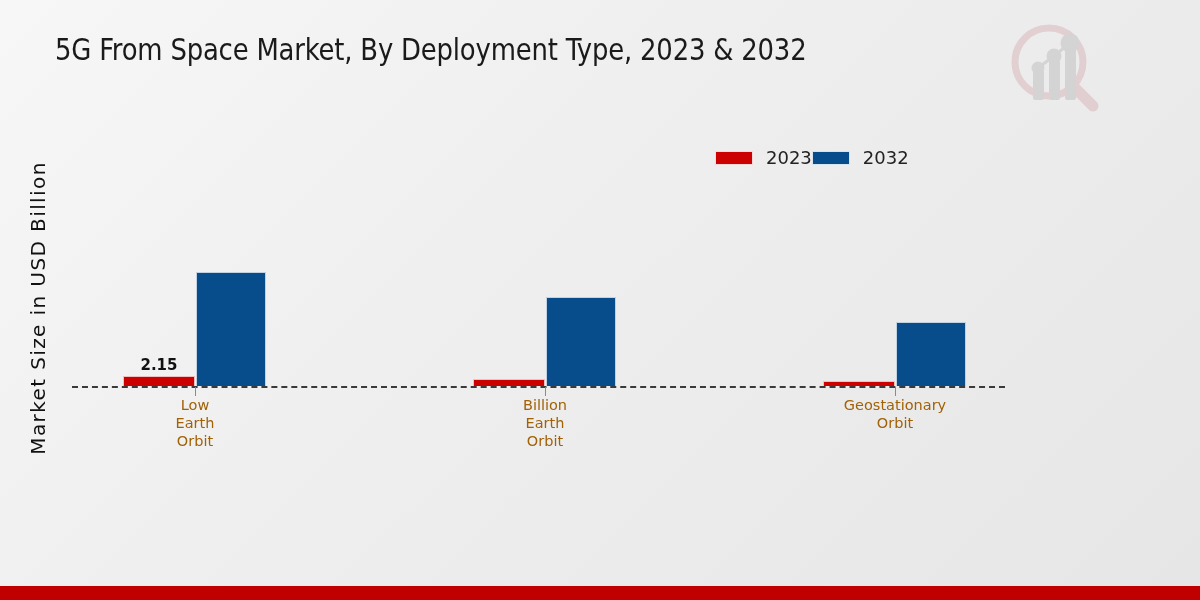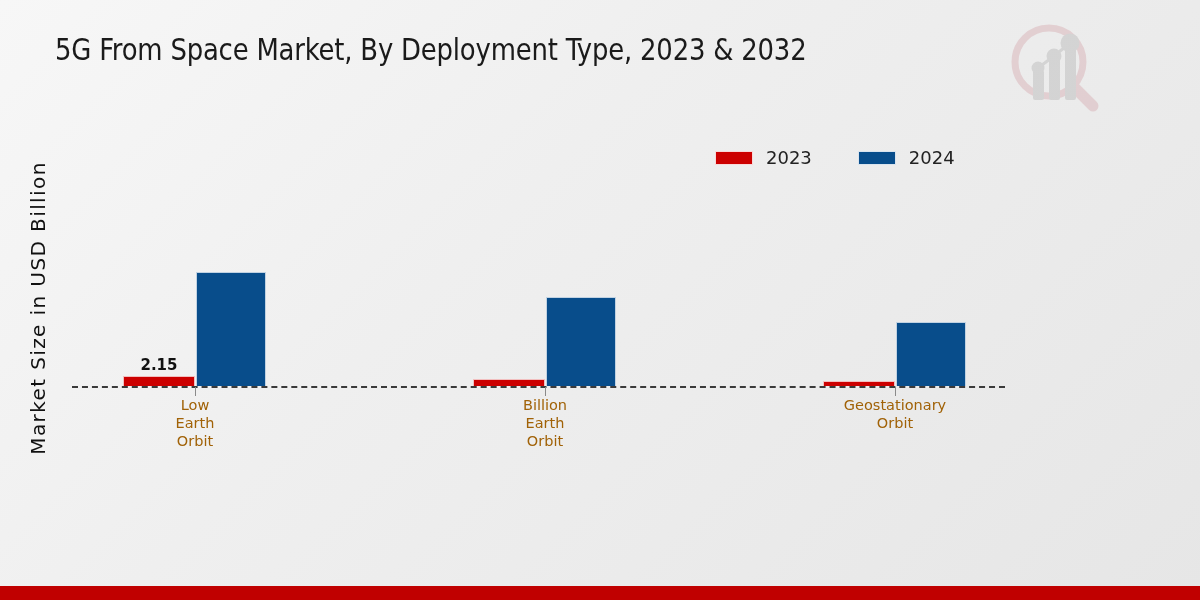--- a/index.html
+++ b/index.html
@@ -25,21 +25,21 @@
   
   #ylabel {
     position:absolute; left:-152px; top:296px;
     width:380px; text-align:center;
     transform:rotate(-90deg);
     font-size:20px; color:#111; letter-spacing:1.4px;
     font-family:"DejaVu Sans", sans-serif;
   }
 
   
-  #legend { position:absolute; left:715px; top:147px; display:flex; align-items:center; gap:46px; }
+  #legend { position:absolute; left:715px; top:147px; display:flex; align-items:center; }
   .legend-entry { display:flex; align-items:center; gap:13px; }
   .legend-swatch { width:38px; height:14px; display:block; border:1px solid rgba(255,255,255,.85); }
   .legend-text { font-size:18px; color:#222; font-family:"DejaVu Sans", sans-serif; }
 
   
   #plot { position:absolute; left:0; top:0; width:1200px; height:600px; }
   #baseline {
     position:absolute; left:72px; top:386px; width:933px; height:0;
     border-top:2px dashed #3a3a3a;
   }
@@ -80,21 +80,21 @@
 
 <div id="ylabel">Market Size in USD Billion</div>
 
 <div id="legend">
   <div class="legend-entry">
     <span class="legend-swatch" style="background:#cc0000"></span>
     <span class="legend-text">2023</span>
   </div>
   <div class="legend-entry">
     <span class="legend-swatch" style="background:#084d8b"></span>
-    <span class="legend-text">2024</span>
+    <span class="legend-text">2032</span>
   </div>
 </div>
 
 <div id="plot">
   <div id="baseline"></div>
   <div id="bars-layer">
       <div class="bar red" style="left: 123px; width: 72px; height: 10px;"></div>
       <div class="bar-label" style="left: 123px; width: 72px; top: 356px;">2.15</div>
       <div class="bar blue" style="left: 196px; width: 70px; height: 114px;"></div>
       <div class="bar red" style="left: 473px; width: 72px; height: 7px;"></div>

